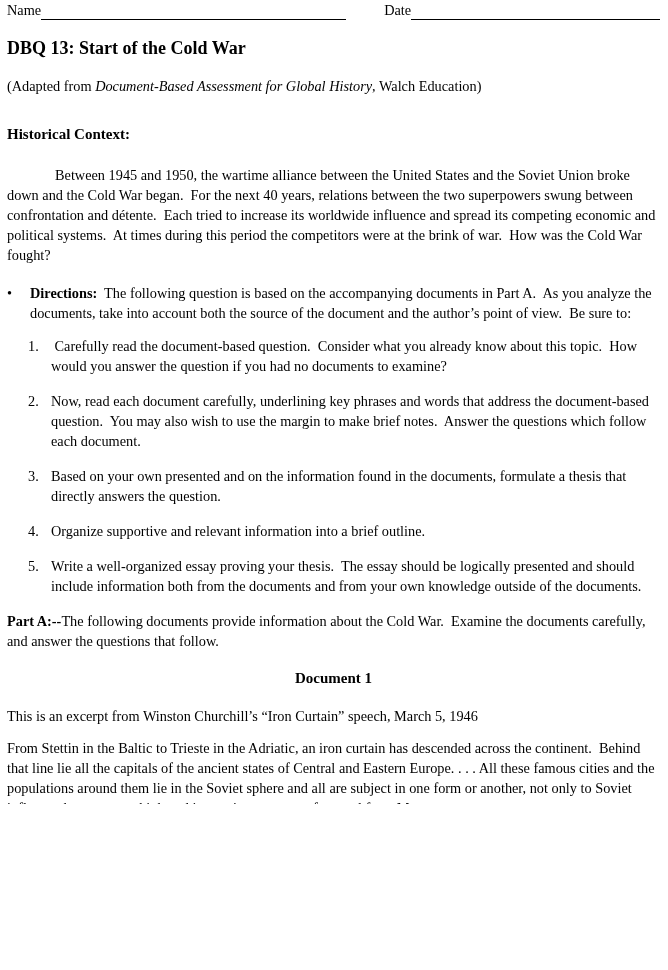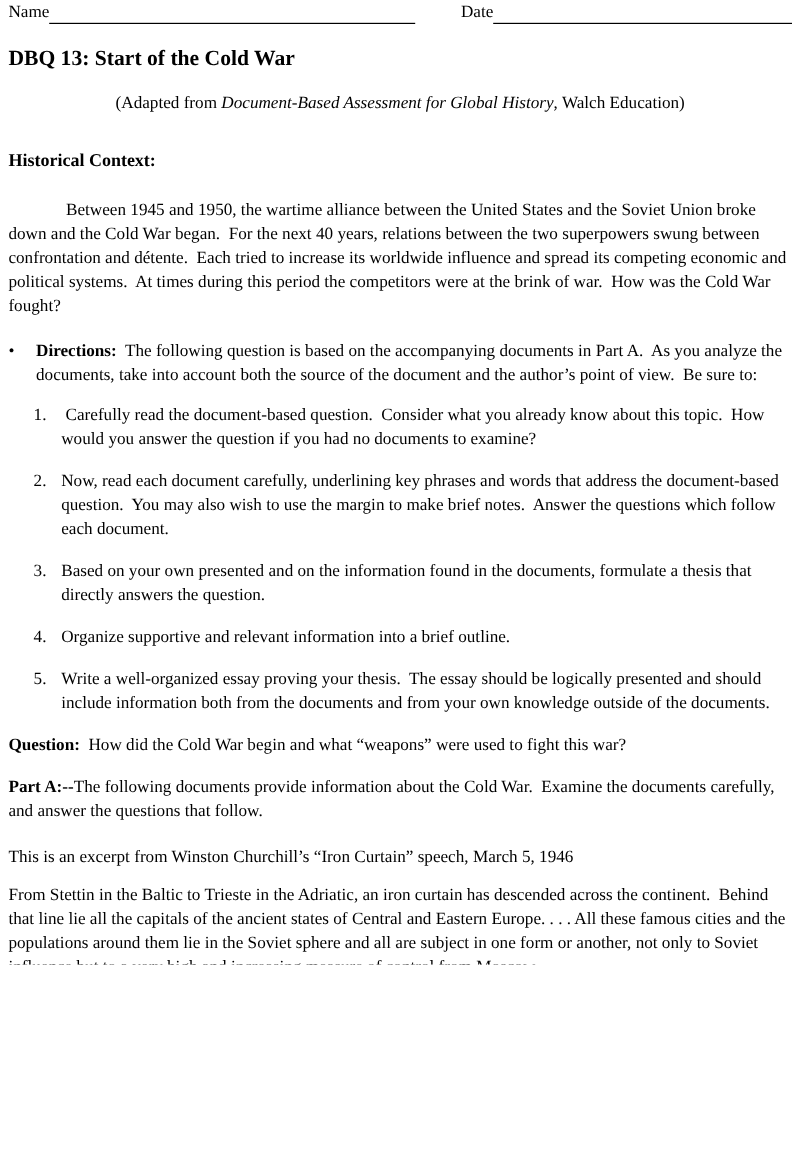--- a/index.html
+++ b/index.html
@@ -39,21 +39,20 @@
 
   .title {
     margin-top: 18px;
     text-align: left;
     font-weight: bold;
     font-size: 18px;
     line-height: 21px;
   }
   .subtitle {
     margin-top: 17px;
-    text-align: center;
   }
   .hc-heading {
     margin-top: 28px;
     font-weight: bold;
     font-size: 15px;
   }
   .hc-para {
     margin-top: 21px;
     text-indent: 48px;
   }
@@ -142,24 +141,24 @@
     <div class="step">
       <div class="step-num">4.</div>
       <div class="step-text prewrap">Organize supportive and relevant information into a brief outline.</div>
     </div>
     <div class="step">
       <div class="step-num">5.</div>
       <div class="step-text prewrap">Write a well-organized essay proving your thesis.  The essay should be logically presented and should include information both from the documents and from your own knowledge outside of the documents.</div>
     </div>
   </div>
 
-  <div class="question-row prewrap"><span class="bold">Question:</span><span>  How did the Cold War begin and what “weapons” were used to fight this war?</span></div>
 
   <div class="parta prewrap"><span class="bold">Part A:--</span><span>The following documents provide information about the Cold War.  Examine the documents carefully, and answer the questions that follow.</span></div>
 
+  <div class="doc-heading">Document 1</div>
 
   <div class="doc-intro prewrap">This is an excerpt from Winston Churchill’s “Iron Curtain” speech, March 5, 1946</div>
 
   <div class="doc-excerpt prewrap">From Stettin in the Baltic to Trieste in the Adriatic, an iron curtain has descended across the continent.  Behind that line lie all the capitals of the ancient states of Central and Eastern Europe. . . . All these famous cities and the populations around them lie in the Soviet sphere and all are subject in one form or another, not only to Soviet influence but to a very high and increasing measure of control from Moscow.</div>
 
   <div class="doc-question">
     <span class="q-text">How is the “iron curtain” a dividing line?</span>
     <div class="blank inline-blank"></div>
   </div>
 

